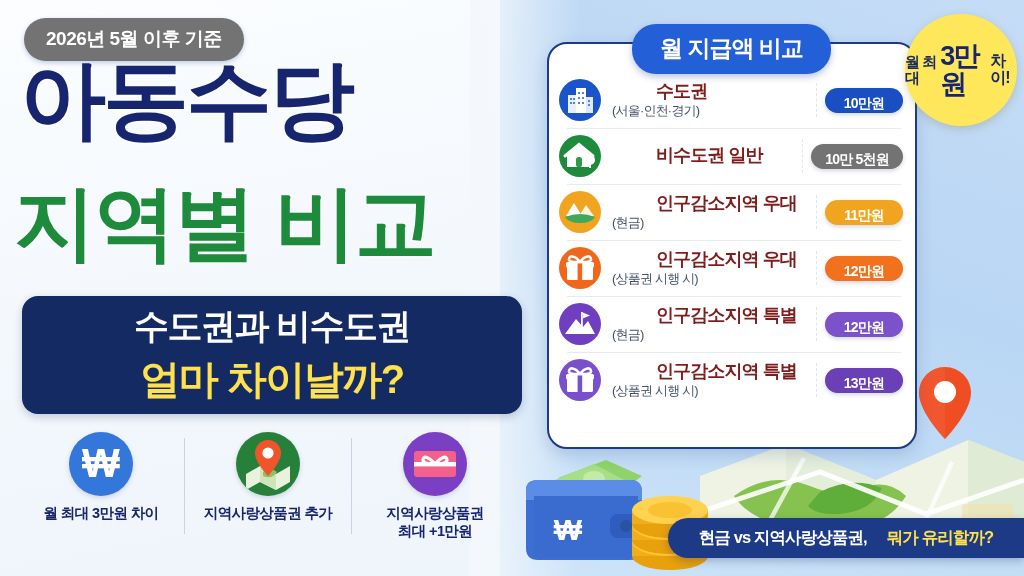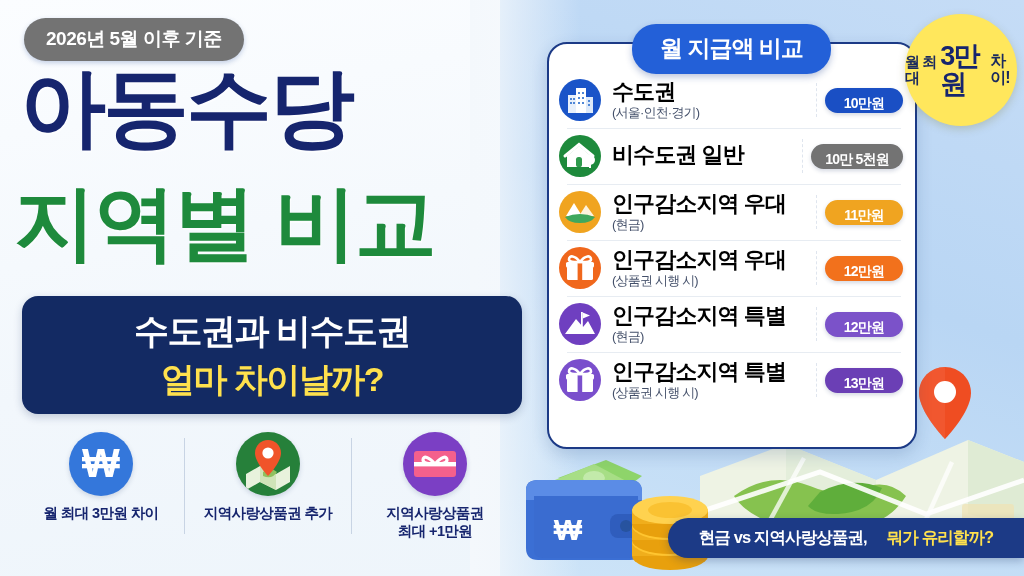--- a/index.html
+++ b/index.html
@@ -23,39 +23,39 @@
   
   .date-pill {
     position:absolute; left:24px; top:18px;
     background:#737373; color:#fff;
     font-size:19px; font-weight:bold; letter-spacing:-.5px;
     padding:8px 22px 9px; border-radius:22px;
     box-shadow:0 2px 5px rgba(30,70,150,.25);
     white-space:nowrap;
   }
   .headline-1 {
-    position:absolute; left:20px; top:64px;
+    position:absolute; left:20px; top:56px;
     font-size:86px; line-height:1; font-weight:900;
     color:#16256e; letter-spacing:-3px; white-space:nowrap;
     text-shadow:1px 2px 0 rgba(255,255,255,.6);
   }
   .headline-2 {
     position:absolute; left:14px; top:182px;
     font-size:82px; line-height:1; font-weight:900;
     color:#1e8a3c; letter-spacing:-2px; white-space:nowrap;
     text-shadow:1px 2px 0 rgba(255,255,255,.6);
   }
   .navy-box {
     position:absolute; left:22px; top:296px; width:500px; height:118px;
     background:#132a63; border-radius:16px;
     display:flex; flex-direction:column; align-items:center; justify-content:center;
     gap:2px; box-shadow:0 3px 8px rgba(20,40,90,.22);
   }
   .navy-line1 { color:#ffffff; font-size:35px; font-weight:900; letter-spacing:-1.5px; white-space:nowrap; }
-  .navy-line2 { color:#ffe14d; font-size:34px; font-weight:900; letter-spacing:-1.5px; white-space:nowrap; }
+  .navy-line2 { color:#ffe14d; font-size:40px; font-weight:900; letter-spacing:-1.5px; white-space:nowrap; }
 
   
   .features { position:absolute; left:18px; top:432px; width:500px; height:130px;
               display:flex; align-items:flex-start; }
   .feature { flex:1; display:flex; flex-direction:column; align-items:center; gap:8px; position:relative; }
   .feat-circle { width:64px; height:64px; border-radius:50%; position:relative;
                  display:flex; align-items:center; justify-content:center; overflow:hidden;
                  box-shadow:0 2px 5px rgba(40,60,110,.18); }
   .feat-circle.c-blue   { background:#3477db; }
   .feat-circle.c-green  { background:#26803a; }
@@ -86,22 +86,22 @@
   .row-icon { width:42px; height:42px; border-radius:50%; flex:0 0 42px;
               display:flex; align-items:center; justify-content:center; overflow:hidden; }
   .ic-blue   { background:#1a54c8; }
   .ic-green  { background:#1e8a3c; }
   .ic-amber  { background:#f0a420; }
   .ic-orange { background:#f0671c; }
   .ic-purple { background:#6f3fc0; }
   .ic-purple2{ background:#7a4fcc; }
 
   .row-text { flex:1; padding-left:11px; min-width:0; }
-  .row-label { font-size:22px; font-weight:bold; color:#000000; letter-spacing:-.9px;
-               line-height:1.1; white-space:nowrap; }
+  .row-label { font-size:18px; font-weight:bold; color:#7f1d1d; letter-spacing:-.9px;
+               line-height:1.1; white-space:nowrap;margin-left:44px; }
   .row-sub { font-size:13px; color:#44506a; letter-spacing:-.8px; line-height:1.2; margin-top:1px;
              white-space:nowrap; }
   .row-sep { width:1px; align-self:stretch; margin:11px 8px 11px 0; border-left:1px dashed #dfe5ee; }
   .amount { flex:0 0 auto; color:#fff; font-size:14px; font-weight:900; letter-spacing:-.8px;
             padding:7px 14px 0; border-radius:16px; white-space:nowrap; min-width:78px; text-align:center;
             box-shadow:0 2px 4px rgba(40,60,110,.2); }
   .a-blue   { background:#1a4fc4; }
   .a-green  { background:#737373; }
   .a-amber  { background:#f0a420; }
   .a-orange { background:#f2711c; }

